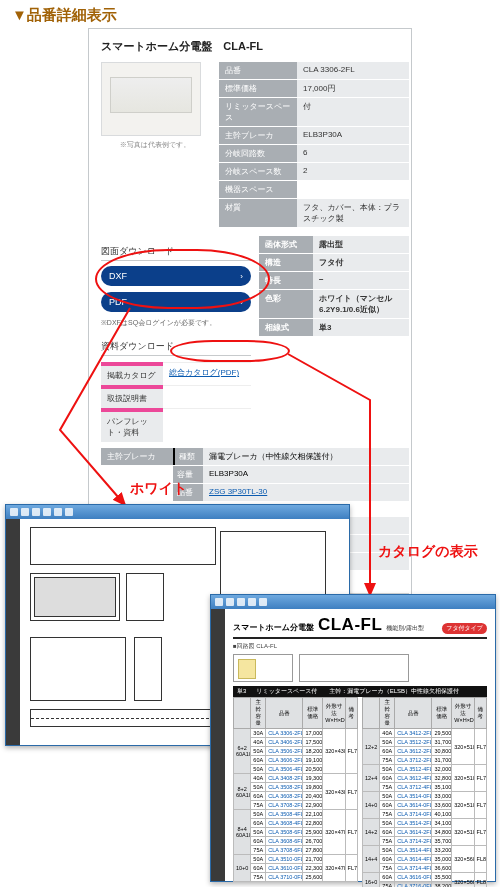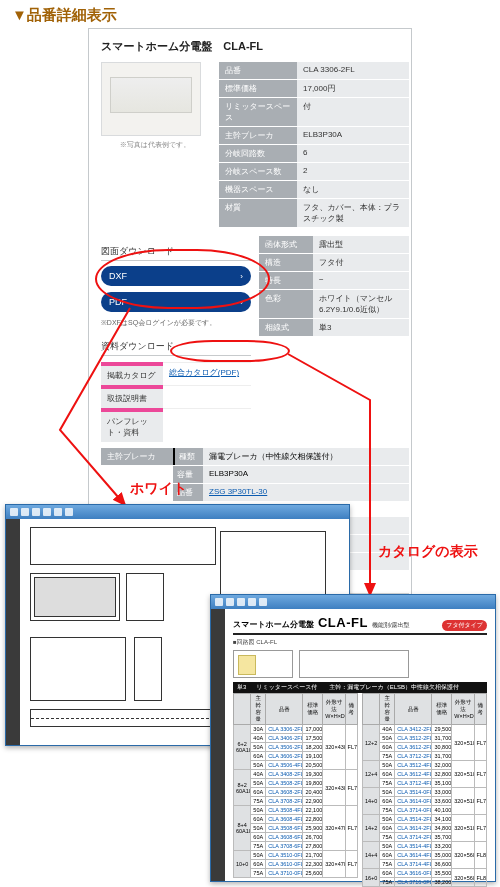--- a/index.html
+++ b/index.html
@@ -18,21 +18,21 @@
   .spec-tbl .r:first-child{border-top:none;}
   .spec-tbl .k{background:#a9aeb3;color:#fff;width:78px;padding:3px 6px;}
   .spec-tbl .v{background:#e9ebed;color:#333;flex:1;padding:3px 6px;}
   .sec-h{font-size:9px;color:#333;margin:10px 0 5px;border-bottom:1px solid #c7cacc;padding-bottom:2px;}
   .dl-row{display:flex;gap:8px;}
   .dl-col{width:150px;}
   .dl-btn{display:flex;justify-content:space-between;align-items:center;background:#0b3f8a;color:#fff;font-size:9px;padding:5px 8px;border-radius:10px;margin-bottom:6px;}
   .dl-btn .chev{font-size:8px;}
   .dl-note{font-size:7px;color:#666;}
   .side-tbl{flex:1;font-size:8px;}
-  .side-tbl .r{display:flex;}
+  .side-tbl .r{display:flex;font-weight:bold;}
   .side-tbl .k{background:#a9aeb3;color:#fff;width:54px;padding:3px 6px;border-top:1px solid #fff;}
   .side-tbl .v{background:#e9ebed;color:#333;flex:1;padding:3px 6px;border-top:1px solid #fff;}
   .doc-tbl{font-size:8px;margin-top:6px;}
   .doc-tbl .r{display:flex;}
   .doc-tbl .k{background:#e9ebed;color:#333;width:62px;padding:4px 6px;border-top:4px solid #ec4899;}
   .doc-tbl .v{background:#fff;flex:1;padding:4px 6px;border-top:1px solid #eee;}
   .link{color:#0b5bb0;text-decoration:underline;}
   .main-break{font-size:8px;margin-top:6px;}
   .main-break .hd{display:flex;}
   .main-break .hd .k{background:#a9aeb3;color:#fff;width:72px;padding:3px 6px;}
@@ -74,21 +74,21 @@
   .dwg .n4{left:10px;top:118px;width:96px;height:64px;}
   .dwg .n5{left:114px;top:118px;width:28px;height:64px;}
   .dwg .n6{left:200px;top:118px;width:106px;height:64px;}
   .dwg .strip{left:10px;top:190px;width:300px;height:18px;}
   .dwg .strip::before{content:"";position:absolute;left:0;right:0;top:50%;border-top:1px dashed #333;}
   
   .win2{left:210px;top:594px;width:286px;height:288px;}
   .cat{padding:6px 8px 4px;font-size:7px;}
   .cat .t1{display:flex;align-items:baseline;gap:4px;border-bottom:2px solid #222;padding-bottom:2px;margin-bottom:3px;}
   .cat .t1 .jp{font-weight:bold;font-size:8px;}
-  .cat .t1 .en{font-weight:bold;font-size:13px;letter-spacing:.5px;}
+  .cat .t1 .en{font-weight:bold;font-size:17px;letter-spacing:.5px;}
   .cat .badge{margin-left:auto;background:#d33;color:#fff;font-size:6px;padding:1px 4px;border-radius:6px;}
   .cat .sub{font-size:6px;color:#444;margin-bottom:3px;}
   .cat .diag{display:flex;gap:6px;margin-bottom:4px;}
   .cat .diag .d1{width:60px;height:28px;border:1px solid #999;position:relative;}
   .cat .diag .d1::after{content:"";position:absolute;left:4px;top:4px;width:16px;height:18px;background:#f5e6a0;border:1px solid #c9b95d;}
   .cat .diag .d2{width:110px;height:28px;border:1px solid #999;}
   .cat .bar{display:flex;font-size:6px;color:#fff;margin-bottom:0;}
   .cat .bar .n{background:#111;padding:1px 4px;}
   .cat .bar .a{background:#111;padding:1px 6px;flex:0 0 auto;}
   .cat .bar .b{background:#111;padding:1px 6px;flex:1;}
@@ -135,21 +135,20 @@
           <div class="r">
             <div class="k">分岐回路数</div>
             <div class="v">6</div>
           </div>
           <div class="r">
             <div class="k">分岐スペース数</div>
             <div class="v">2</div>
           </div>
           <div class="r">
             <div class="k">機器スペース</div>
-            <div class="v">なし</div>
           </div>
           <div class="r">
             <div class="k">材質</div>
             <div class="v">フタ、カバー、本体：プラスチック製</div>
           </div>
         </div>
     </div>
 
     <div class="dl-row" style="margin-top:8px">
       <div class="dl-col">

